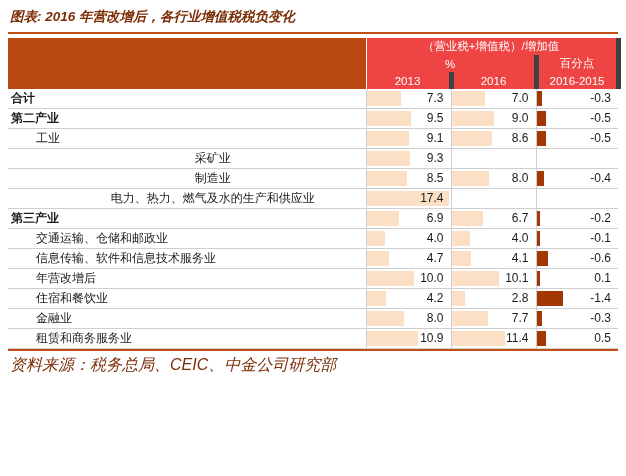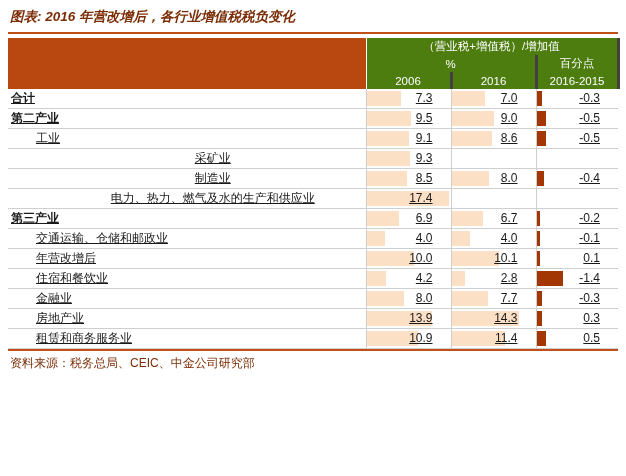--- a/index.html
+++ b/index.html
@@ -34,33 +34,33 @@
     table-layout:fixed;
   }
   td,th{
     padding:0;
     margin:0;
     font-weight:normal;
     font-size:12px;
     vertical-align:middle;
   }
   .hdr1 td,.hdr2 td,.hdr3 td{
-    background:#4d7c0f;
+    background:#ef4444;
     color:#ffffff;
     text-align:center;
     height:17px;
     font-size:11.5px;
-    border-right:3px solid #404040;
+    border-right:5px solid #404040;
   }
   .hdr1 td.blank,.hdr2 td.blank,.hdr3 td.blank{
     background:#B8480F;border-right:1px solid #ffffff;
   }
   .hdr3 td{height:17px;}
 
-  tbody tr{height:19px;text-decoration:underline;}
+  tbody tr{height:19px;}
   tbody td{
     border-bottom:1px solid #cfcfcf;
     height:19px;
   }
   td.lbl{
     padding-left:3px;
     white-space:nowrap;
     font-size:12px;
   }
   td.lbl.bold{font-weight:bold;}
@@ -72,31 +72,32 @@
   .bar{
     position:absolute;top:2px;bottom:2px;left:0;
     background:#FBE0C6;
   }
   .bar.dark{background:#A33703;}
   .num{
     position:relative;
     z-index:2;
     display:block;
     text-align:right;
-    padding-right:18px;
+    padding-right:7px;
     font-size:12px;
     line-height:19px;
   }
 
   .sep{border-left:1px solid #cfcfcf;}
 
   
   .footer-rule{height:2px;background:#C0501A;margin-top:0px;}
   .source{
-    font-size:12px;
+    font-size:16px;
+    font-style:italic;
     color:#7B2D06;
     padding:4px 2px 0 2px;
     white-space:nowrap;
   }
 </style>
 </head>
 <body>
 
 <div id="wrap">
 
@@ -115,21 +116,21 @@
         <td class="blank"></td>
         <td colspan="3">（营业税+增值税）/增加值</td>
       </tr>
       <tr class="hdr2">
         <td class="blank"></td>
         <td colspan="2">%</td>
         <td>百分点</td>
       </tr>
       <tr class="hdr3">
         <td class="blank"></td>
-        <td>2006</td>
+        <td>2013</td>
         <td>2016</td>
         <td>2016-2015</td>
       </tr>
     </thead>
     <tbody id="tbody">
         <tr>
           <td class="lbl bold">合计</td>
           <td class="barcell sep">
             <span class="bar" style="width: 34.4722px;"></span>
             <span class="num">7.3</span>
@@ -230,20 +231,35 @@
           <td class="barcell sep">
             <span class="bar" style="width: 18.8889px;"></span>
             <span class="num">4.0</span>
           </td>
           <td class="barcell sep">
             <span class="bar dark" style="width: 3px;"></span>
             <span class="num">-0.1</span>
           </td>
         </tr>
         <tr>
+          <td class="lbl i1">信息传输、软件和信息技术服务业</td>
+          <td class="barcell sep">
+            <span class="bar" style="width: 22.1944px;"></span>
+            <span class="num">4.7</span>
+          </td>
+          <td class="barcell sep">
+            <span class="bar" style="width: 19.3611px;"></span>
+            <span class="num">4.1</span>
+          </td>
+          <td class="barcell sep">
+            <span class="bar dark" style="width: 11.1429px;"></span>
+            <span class="num">-0.6</span>
+          </td>
+        </tr>
+        <tr>
           <td class="lbl i1">年营改增后</td>
           <td class="barcell sep">
             <span class="bar" style="width: 47.2222px;"></span>
             <span class="num">10.0</span>
           </td>
           <td class="barcell sep">
             <span class="bar" style="width: 47.6944px;"></span>
             <span class="num">10.1</span>
           </td>
           <td class="barcell sep">
@@ -272,35 +288,20 @@
             <span class="bar" style="width: 37.7778px;"></span>
             <span class="num">8.0</span>
           </td>
           <td class="barcell sep">
             <span class="bar" style="width: 36.3611px;"></span>
             <span class="num">7.7</span>
           </td>
           <td class="barcell sep">
             <span class="bar dark" style="width: 5.57143px;"></span>
             <span class="num">-0.3</span>
-          </td>
-        </tr>
-        <tr>
-          <td class="lbl i1">房地产业</td>
-          <td class="barcell sep">
-            <span class="bar" style="width: 65.6389px;"></span>
-            <span class="num">13.9</span>
-          </td>
-          <td class="barcell sep">
-            <span class="bar" style="width: 67.5278px;"></span>
-            <span class="num">14.3</span>
-          </td>
-          <td class="barcell sep">
-            <span class="bar dark" style="width: 5.57143px;"></span>
-            <span class="num">0.3</span>
           </td>
         </tr>
         <tr>
           <td class="lbl i1">租赁和商务服务业</td>
           <td class="barcell sep">
             <span class="bar" style="width: 51.4722px;"></span>
             <span class="num">10.9</span>
           </td>
           <td class="barcell sep">
             <span class="bar" style="width: 53.8333px;"></span>

